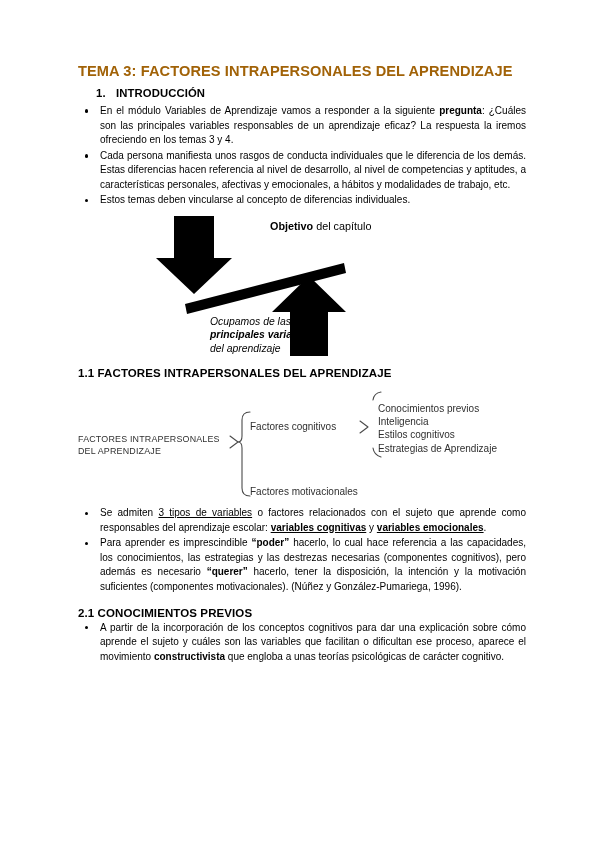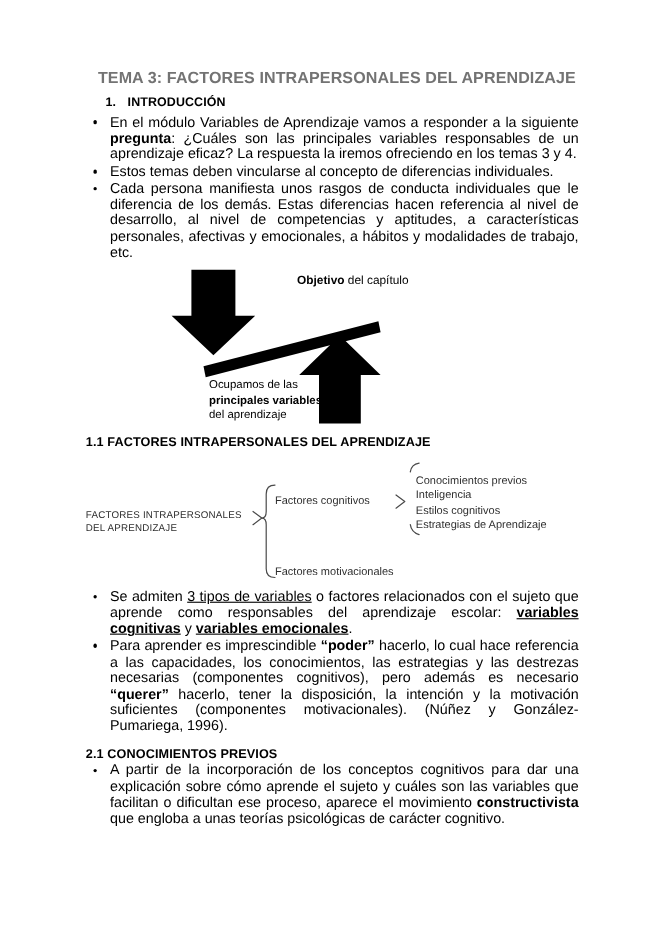--- a/index.html
+++ b/index.html
@@ -26,24 +26,24 @@
     position: absolute;
     left: 78px;
     top: 62px;
     width: 448px;
   }
 
   
   .doc-title {
     font-size: 14.6px;
     font-weight: bold;
-    color: #737373;
+    color: #a16207;
     letter-spacing: 0.1px;
     line-height: 1.25;
-    margin: 0 0 6px 11px;
+    margin: 0 0 6px 0;
     white-space: nowrap;
   }
   .h-num {
     font-size: 11.3px;
     font-weight: bold;
     margin: 0 0 3px 0;
     padding-left: 18px;
     line-height: 1.3;
     letter-spacing: 0.1px;
   }
@@ -61,21 +61,21 @@
 
   
   ul.bullets {
     list-style: none;
     margin: 0;
     padding: 0;
   }
   ul.bullets > li {
     position: relative;
     padding-left: 22px;
-    font-size: 13px;
+    font-size: 10px;
     line-height: 14.6px;
     text-align: justify;
     margin-bottom: 1px;
   }
   ul.bullets > li::before {
     content: "";
     position: absolute;
     left: 7px;
     top: 5.5px;
     width: 3.4px;
@@ -96,21 +96,21 @@
   }
   .fig-balance svg { display: block; }
 
   .fig-label {
     position: absolute;
     font-size: 10.4px;
     line-height: 13.4px;
     white-space: nowrap;
   }
   .lbl-objetivo { left: 192px; top: 4px; font-size: 10.8px; }
-  .lbl-ocupamos { left: 112px; top: 99px; }
+  .lbl-ocupamos { left: 132px; top: 99px; font-style: italic; }
   .lbl-ocupamos .l2 { font-weight: bold; }
 
   
   .fig-braces {
     position: relative;
     width: 448px;
     height: 118px;
     margin-top: 7px;
     color: #3a3a3a;
   }
@@ -136,22 +136,22 @@
   <div class="content">
 
     <h1 class="doc-title">TEMA 3: FACTORES INTRAPERSONALES DEL APRENDIZAJE</h1>
 
     <h2 class="h-num">
       <span class="numtag">1.</span><span>INTRODUCCIÓN</span>
     </h2>
 
     <ul class="bullets">
       <li><span>En el módulo Variables de Aprendizaje vamos a responder a la siguiente </span><b>pregunta</b><span>: ¿Cuáles son las principales variables responsables de un aprendizaje eficaz? La respuesta la iremos ofreciendo en los temas 3 y 4.</span></li>
+      <li><span>Cada persona manifiesta unos rasgos de conducta individuales que le diferencia de los demás. Estas diferencias hacen referencia al nivel de desarrollo, al nivel de competencias y aptitudes, a características personales, afectivas y emocionales, a hábitos y modalidades de trabajo, etc.</span></li>
       <li><span>Estos temas deben vincularse al concepto de diferencias individuales.</span></li>
-      <li><span>Cada persona manifiesta unos rasgos de conducta individuales que le diferencia de los demás. Estas diferencias hacen referencia al nivel de desarrollo, al nivel de competencias y aptitudes, a características personales, afectivas y emocionales, a hábitos y modalidades de trabajo, etc.</span></li>
     </ul>
 
     <div class="fig-balance">
       <svg width="448" height="150" viewBox="0 0 448 150" aria-hidden="true">
 
         <g>
           <polygon points="96,0 136,0 136,42 154,42 116,78 78,42 96,42" fill="#000000"></polygon>
         </g>
 
         <g>

